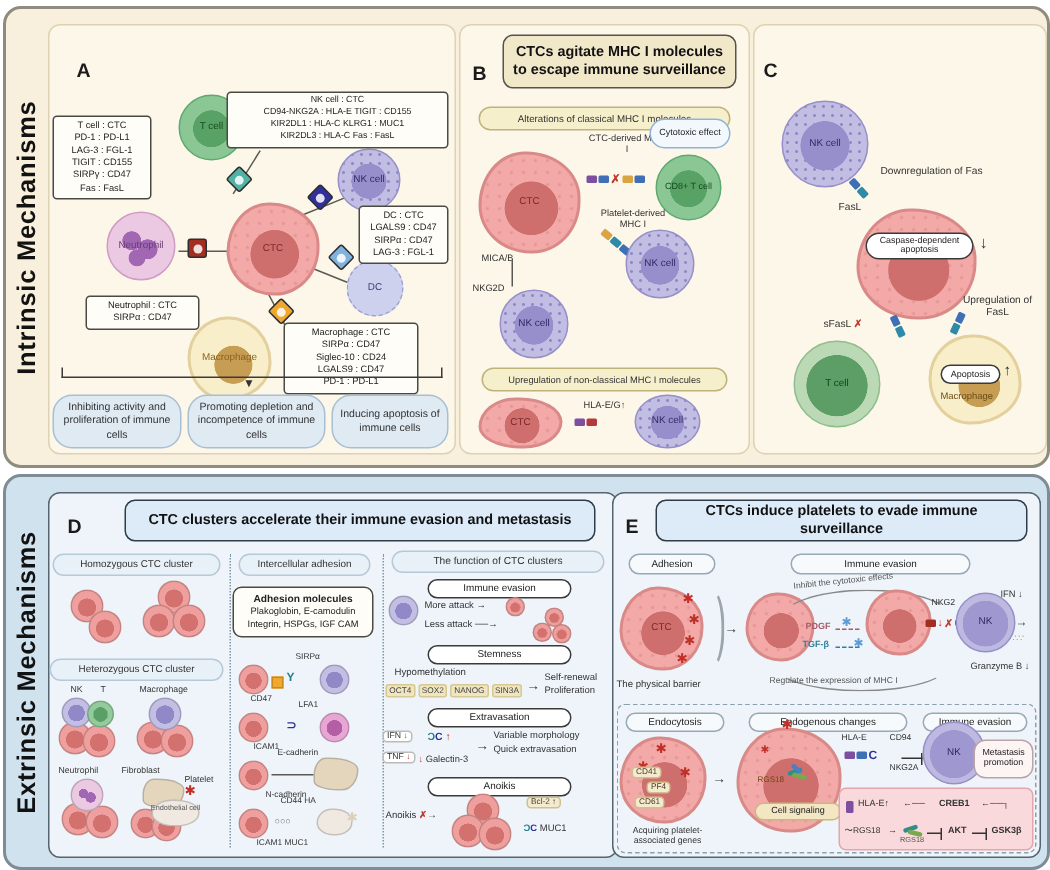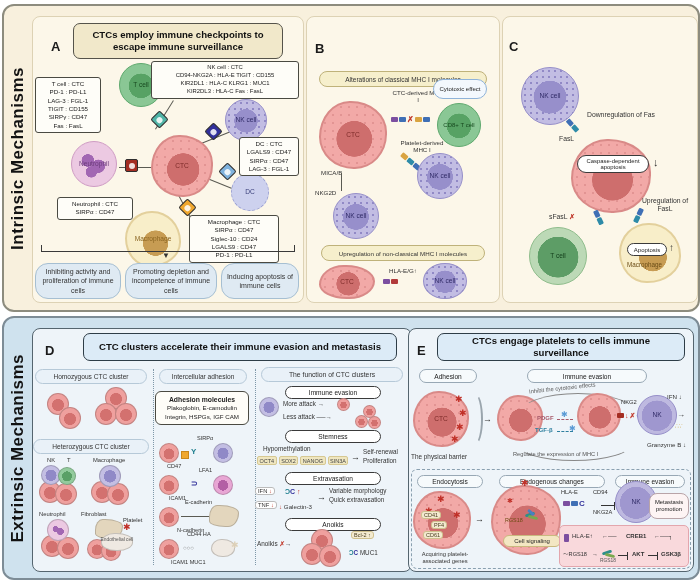--- a/index.html
+++ b/index.html
@@ -68,21 +68,20 @@
 
 <div id="fig">
 
   <div class="sec sec-top">
     <div class="vlabel">
       <span>Intrinsic Mechanisms</span>
     </div>
 
     <div class="panel" style="left:28px;top:10px;width:270px;height:285px">
       <div class="letter" style="left:18px;top:22px">A</div>
-      <div class="titlebox" style="left:40px;top:6px;width:210px;height:36px">CTCs employ immune checkpoints to escape immune surveillance</div>
 
       <div class="ln" style="left:122px;top:112px;width:34px;transform:rotate(-58deg)"></div>
       <div class="ln" style="left:168px;top:126px;width:34px;transform:rotate(-22deg)"></div>
       <div class="ln" style="left:86px;top:150px;width:34px"></div>
       <div class="ln" style="left:172px;top:160px;width:30px;transform:rotate(22deg)"></div>
       <div class="ln" style="left:146px;top:178px;width:30px;transform:rotate(62deg)"></div>
 
       <div class="cell c-green" style="left:86px;top:46px;width:44px;height:44px">
           <span class="cl" style="color:#17491f">T cell</span>
         </div>
@@ -142,20 +141,21 @@
 
       <div class="bracket" style="left:8px;top:228px;width:252px"></div>
       <div class="arrowtxt" style="left:129px;top:235px;font-size:8px">▼</div>
       <div class="pill-blue" style="left:2px;top:246px;width:86px;height:36px">Inhibiting activity and proliferation of immune cells</div>
       <div class="pill-blue" style="left:92px;top:246px;width:92px;height:36px">Promoting depletion and incompetence of immune cells</div>
       <div class="pill-blue" style="left:188px;top:246px;width:78px;height:36px">Inducing apoptosis of immune cells</div>
     </div>
 
     <div class="panel" style="left:302px;top:10px;width:192px;height:285px">
       <div class="letter" style="left:8px;top:24px">B</div>
+      <div class="titlebox" style="left:28px;top:6px;width:156px;height:36px">CTCs agitate MHC I molecules to escape immune surveillance</div>
       <div class="pill-cream" style="left:12px;top:54px;width:168px;height:16px">Alterations of classical MHC I molecules</div>
 
       <div class="cell c-pink" style="left:12px;top:84px;width:68px;height:68px">
           <span class="cl" style="color:#7c2a28">CTC</span>
         </div>
       <div class="lbl lblc" style="left:84px;top:72px;width:54px">CTC-derived MHC I</div>
       <div class="mhc" style="left:84px;top:98px">
           <i style="background:#7c4fa0"></i>
           <i style="background:#3f6fb5"></i>
           <span class="xr" style="font-size:8px">✗</span>
@@ -362,21 +362,21 @@
         <div class="mini m-pink" style="left:10px;top:0;width:22px;height:22px"></div>
         <div class="mini m-pink" style="left:0;top:14px;width:22px;height:22px"></div>
         <div class="mini m-pink" style="left:18px;top:16px;width:22px;height:22px"></div>
       </div>
       <div class="chip" style="left:318px;top:202px">Bcl-2 ↑</div>
       <div class="lbl" style="left:316px;top:220px;font-size:6.3px"><span class="pacT">Ɔ</span><span class="pacN">C</span> <span>MUC1</span></div>
     </div>
 
     <div class="panel panel-blue" style="left:404px;top:10px;width:284px;height:242px">
       <div class="letter" style="left:8px;top:14px">E</div>
-      <div class="titlebox blue" style="left:28px;top:4px;width:248px;height:28px">CTCs engage platelets to cells immune surveillance</div>
+      <div class="titlebox blue" style="left:28px;top:4px;width:248px;height:28px">CTCs induce platelets to evade immune surveillance</div>
 
       <div class="capsule" style="left:10px;top:40px;width:58px;height:14px;border-color:#98a8b5;background:#f6fafc">Adhesion</div>
       <div class="capsule" style="left:118px;top:40px;width:120px;height:14px;border-color:#98a8b5;background:#f6fafc">Immune evasion</div>
 
       <div class="cell c-pink" style="left:4px;top:62px;width:56px;height:56px">
           <span class="cl" style="color:#7c2a28">CTC</span>
         </div>
       <span class="star-r" style="left:46px;top:66px">✱</span>
       <span class="star-r" style="left:50px;top:80px">✱</span>
       <span class="star-r" style="left:47px;top:94px">✱</span>

